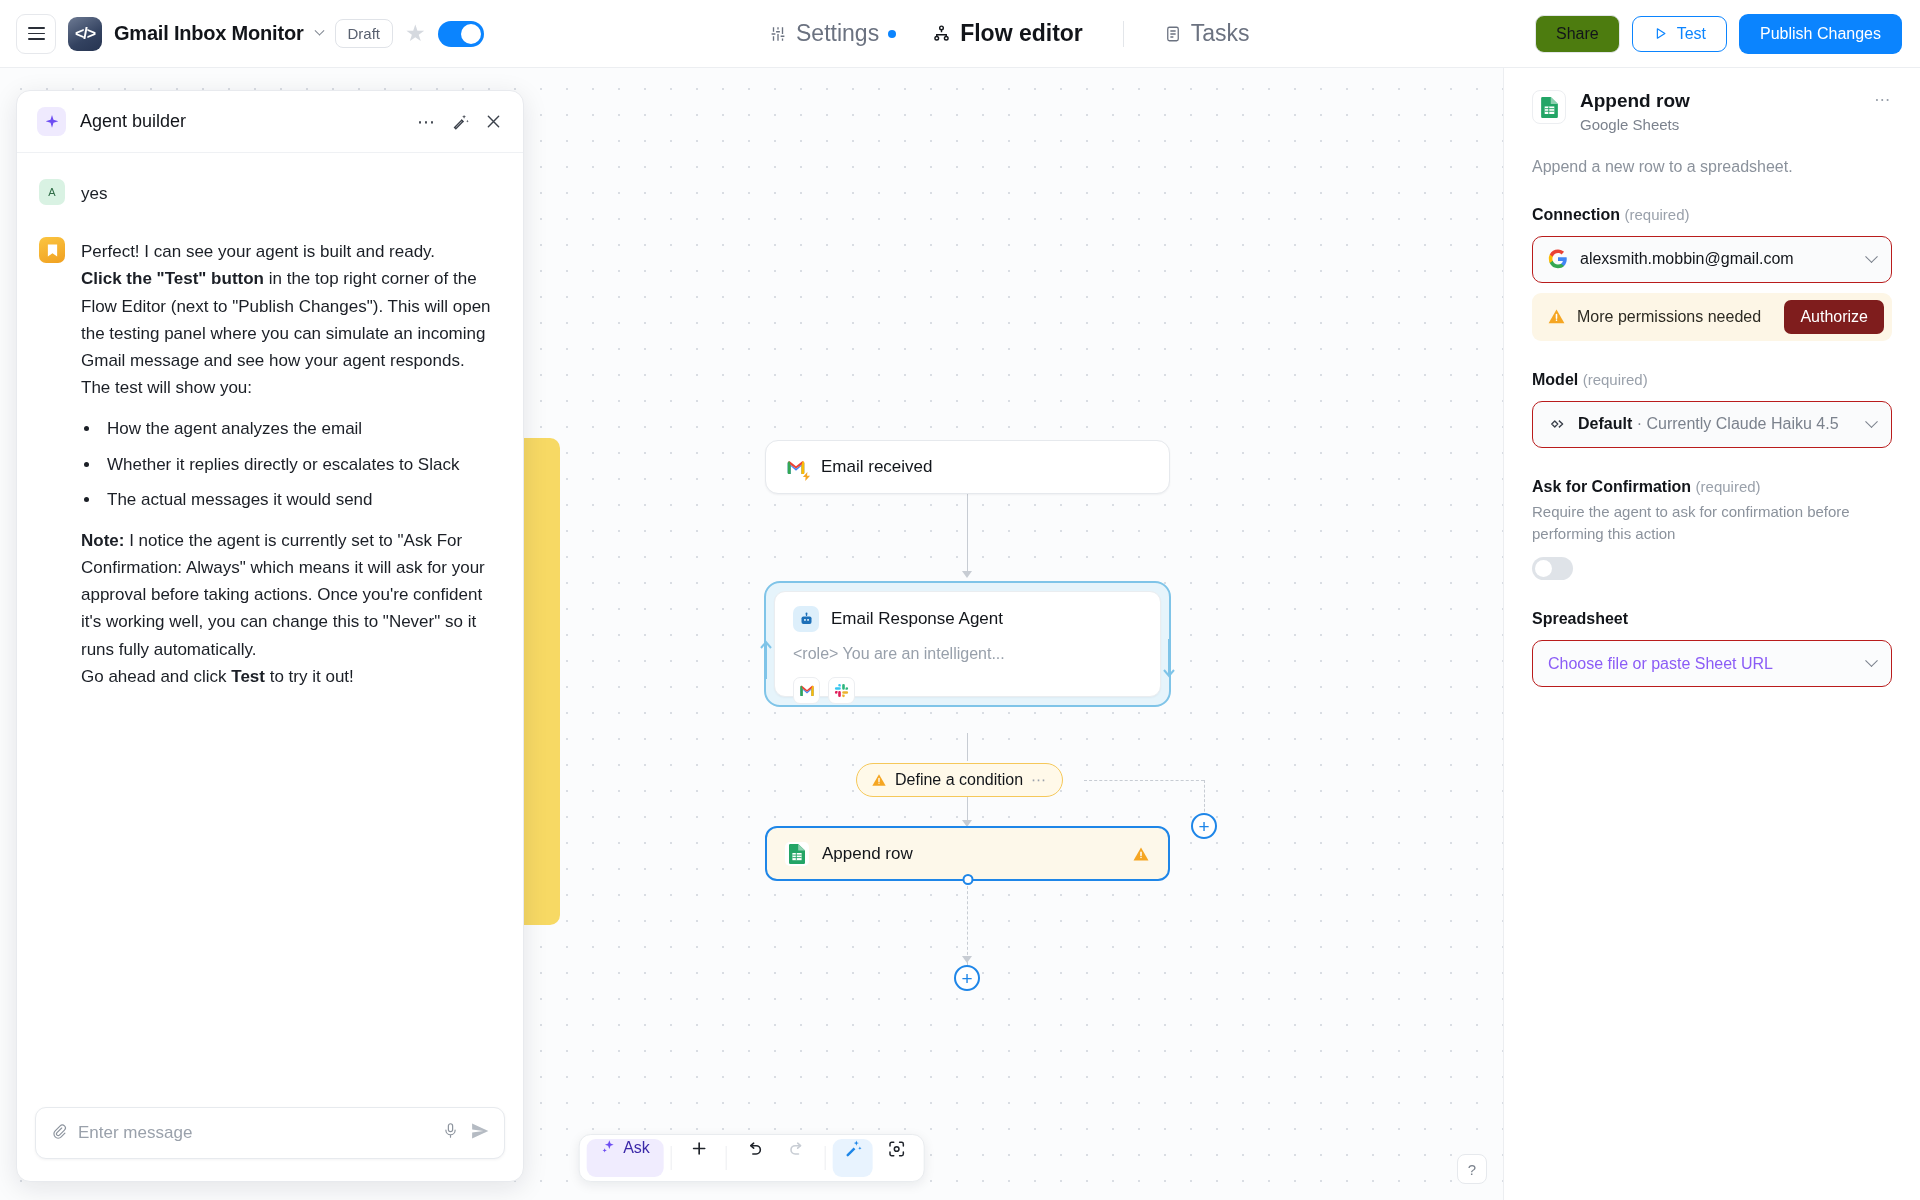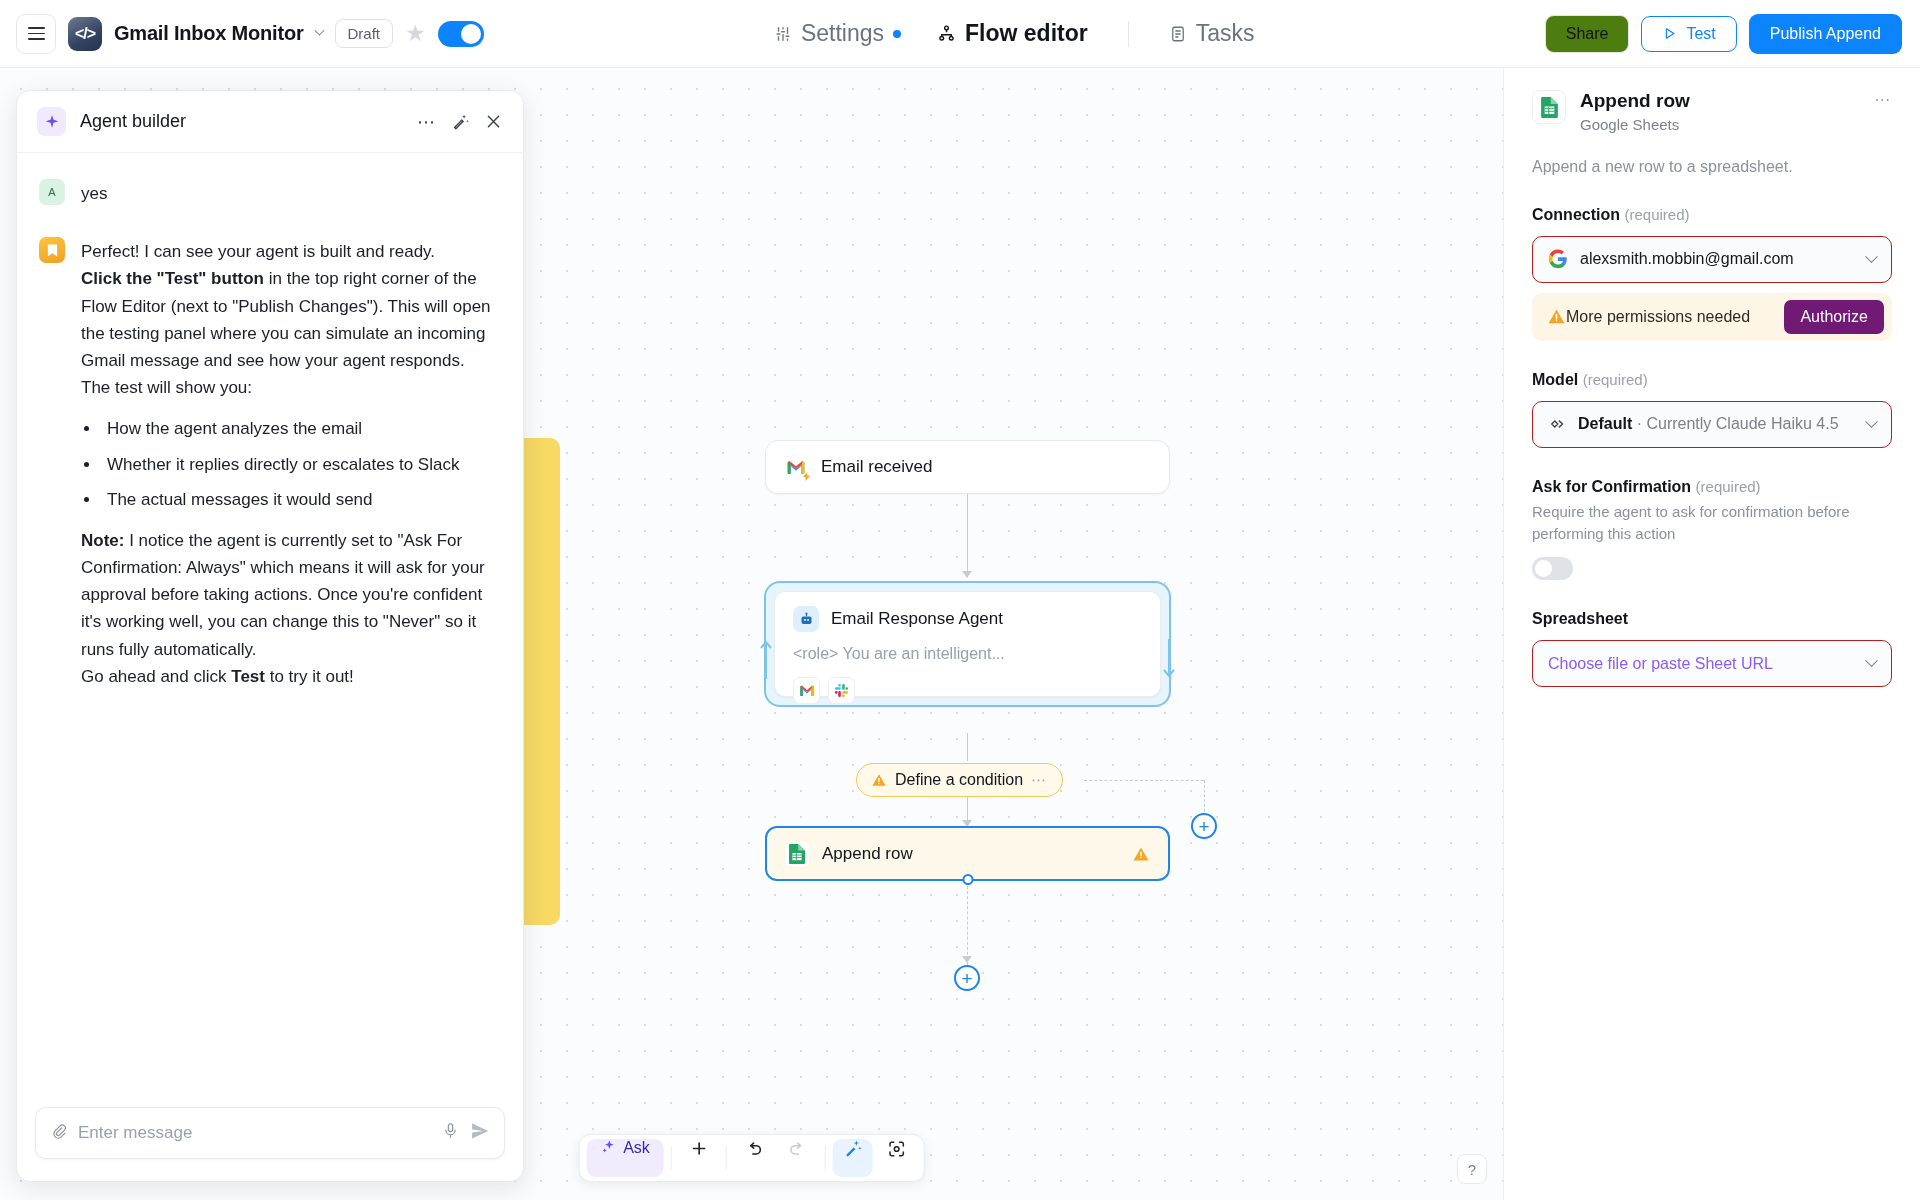--- a/index.html
+++ b/index.html
@@ -271,25 +271,25 @@
   .rp-select {
     margin-top: 12px; height: 47px; border: 1px solid #b91c1c; border-radius: 10px;
     background: #fafbfc; display: flex; align-items: center; gap: 12px;
     padding: 0 15px; cursor: pointer;
   }
   .rp-select .val { font-size: 16px; color: #12151a; flex: 1; }
   .rp-select .val.ph { color: #8b5cf6; }
   .rp-select .sub { color: #7b828d; }
   .warn-bar {
     margin-top: 10px; height: 48px; background: #fdf6e6; border-radius: 9px;
-    display: flex; align-items: center; padding: 0 8px 0 15px;
+    display: flex; align-items: center; gap: 11px; padding: 0 8px 0 15px;
   }
   .warn-bar .txt { font-size: 16px; color: #2c2a22; flex: 1; }
   .btn-authorize {
-    background: #701a75; color: #fff; border: none; border-radius: 7px;
+    background: #7f1d1d; color: #fff; border: none; border-radius: 7px;
     padding: 8px 16px; font-size: 16px; cursor: pointer;
   }
   .rp-toggle {
     margin-top: 13px; width: 41px; height: 23px; border-radius: 12px;
     background: #dfe3e8; position: relative; cursor: pointer;
   }
   .rp-toggle::after {
     content: ""; position: absolute; left: 3px; top: 3px;
     width: 17px; height: 17px; border-radius: 50%; background: #fff;
   }
@@ -346,21 +346,21 @@
   </div>
 
   <div class="tb-right">
     <button class="btn-share">Share</button>
     <button class="btn-test">
       <svg width="15" height="15" viewBox="0 0 24 24" fill="none" stroke="#0b84fe" stroke-width="1.9" stroke-linejoin="round">
         <path d="M7 4.5l12 7.5-12 7.5z"></path>
       </svg>
       <span>Test</span>
     </button>
-    <button class="btn-publish">Publish Append</button>
+    <button class="btn-publish">Publish Changes</button>
   </div>
 </div>
 
 <div id="canvas">
 
   <div class="sticky-note">
     <div>ox</div>
     <div>o</div>
     <div style="height:34px"></div>
     <div>s</div>

